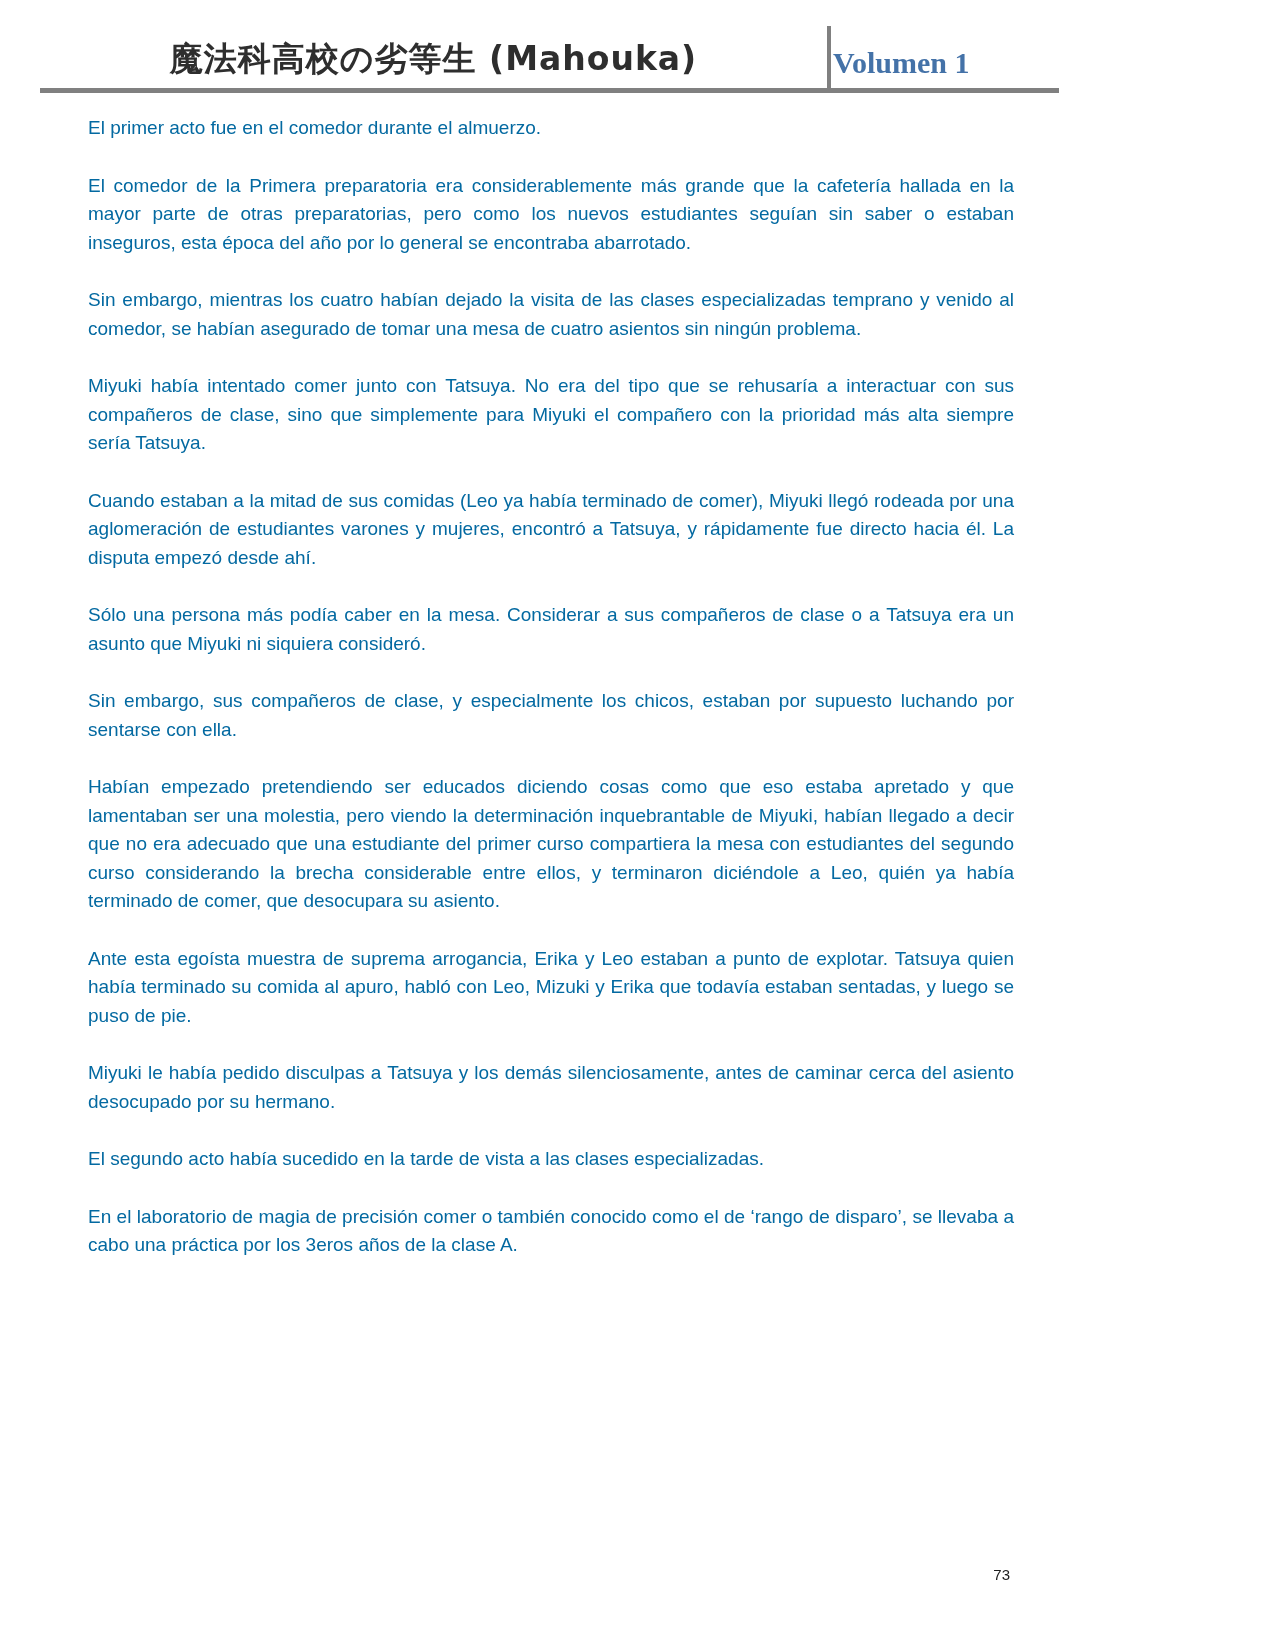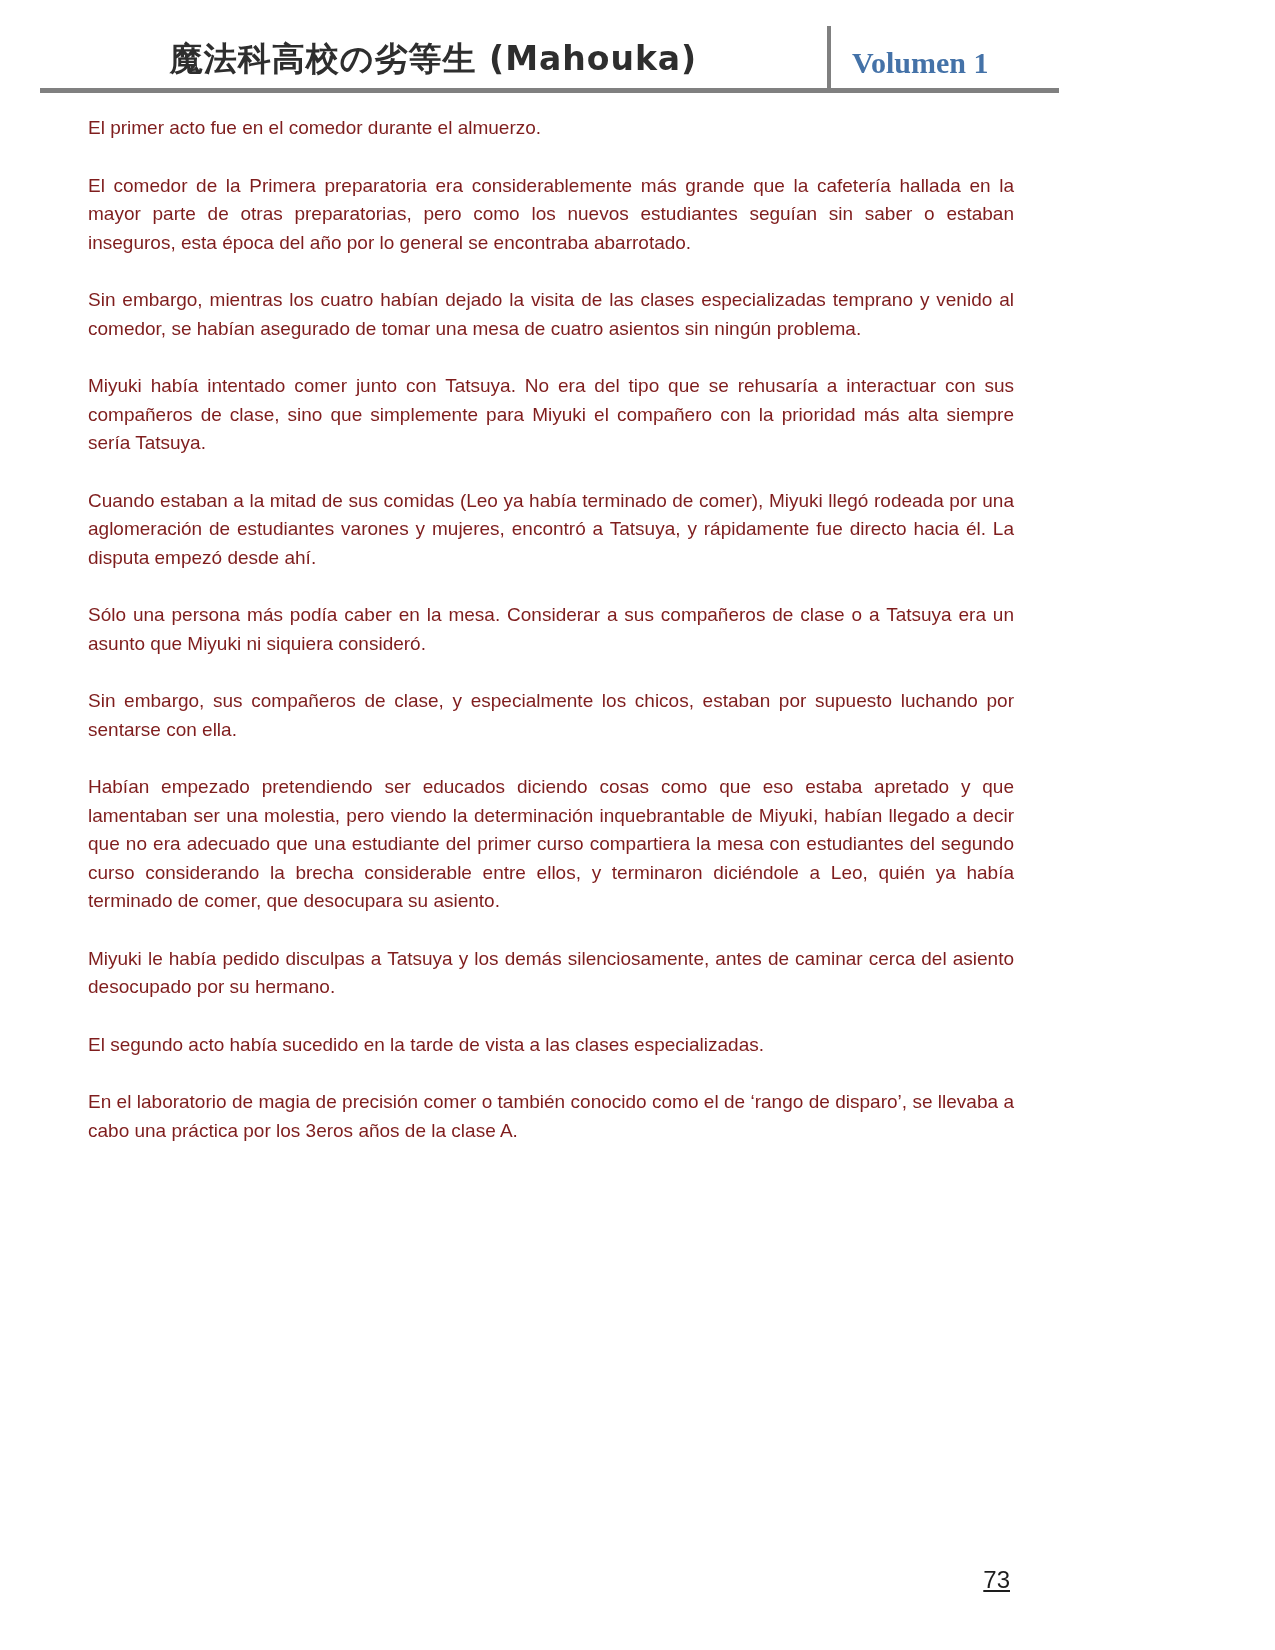--- a/index.html
+++ b/index.html
@@ -36,21 +36,21 @@
     white-space: nowrap;
     font-family: "DejaVu Sans", "Liberation Sans", sans-serif;
   }
   .header-right {
     width: 232px;
     box-sizing: border-box;
     margin-top: 26px;
     border-left: 4px solid #808080;
     display: flex;
     align-items: flex-end;
-    padding: 0 0 8px 21px;
+    padding: 0 0 8px 2px;
   }
   .volume-label {
     font-family: "Liberation Serif", "DejaVu Serif", serif;
     font-size: 30px;
     font-weight: bold;
     color: #4472a8;
     white-space: nowrap;
   }
   .header-rule {
     height: 5px;
@@ -58,31 +58,30 @@
     margin: 0 40px;
   }
   
   .content {
     margin: 21px 85px 0 88px;
   }
   .content p {
     margin: 0 0 29px 0;
     font-size: 19px;
     line-height: 28.5px;
-    color: #7f1d1d;
+    color: #0369a1;
     text-align: justify;
   }
   
   .page-number {
     position: absolute;
     top: 1566px;
     right: 89px;
-    font-size: 24px;
+    font-size: 15px;
     color: #1d1d1d;
-    text-decoration: underline;
   }
 </style>
 </head>
 <body>
 
 <div class="page">
 
   <div class="header-row">
     <div class="header-left">
       <span class="doc-title">魔法科高校の劣等生 (Mahouka)</span>
@@ -96,20 +95,21 @@
 
   <div class="content">
     <p>El primer acto fue en el comedor durante el almuerzo.</p>
     <p>El comedor de la Primera preparatoria era considerablemente más grande que la cafetería hallada en la mayor parte de otras preparatorias, pero como los nuevos estudiantes seguían sin saber o estaban inseguros, esta época del año por lo general se encontraba abarrotado.</p>
     <p>Sin embargo, mientras los cuatro habían dejado la visita de las clases especializadas temprano y venido al comedor, se habían asegurado de tomar una mesa de cuatro asientos sin ningún problema.</p>
     <p>Miyuki había intentado comer junto con Tatsuya. No era del tipo que se rehusaría a interactuar con sus compañeros de clase, sino que simplemente para Miyuki el compañero con la prioridad más alta siempre sería Tatsuya.</p>
     <p>Cuando estaban a la mitad de sus comidas (Leo ya había terminado de comer), Miyuki llegó rodeada por una aglomeración de estudiantes varones y mujeres, encontró a Tatsuya, y rápidamente fue directo hacia él. La disputa empezó desde ahí.</p>
     <p>Sólo una persona más podía caber en la mesa. Considerar a sus compañeros de clase o a Tatsuya era un asunto que Miyuki ni siquiera consideró.</p>
     <p>Sin embargo, sus compañeros de clase, y especialmente los chicos, estaban por supuesto luchando por sentarse con ella.</p>
     <p>Habían empezado pretendiendo ser educados diciendo cosas como que eso estaba apretado y que lamentaban ser una molestia, pero viendo la determinación inquebrantable de Miyuki, habían llegado a decir que no era adecuado que una estudiante del primer curso compartiera la mesa con estudiantes del segundo curso considerando la brecha considerable entre ellos, y terminaron diciéndole a Leo, quién ya había terminado de comer,  que desocupara su asiento.</p>
+    <p>Ante esta egoísta muestra de suprema arrogancia, Erika y Leo estaban a punto de explotar. Tatsuya quien había terminado su comida al apuro, habló con Leo, Mizuki y Erika que todavía estaban sentadas, y luego se puso de pie.</p>
     <p>Miyuki le había pedido disculpas a Tatsuya y los demás silenciosamente, antes de caminar cerca del asiento desocupado por su hermano.</p>
     <p>El segundo acto había sucedido en la tarde de vista a las clases especializadas.</p>
     <p>En el laboratorio de magia de precisión comer o también conocido como el de ‘rango de disparo’, se llevaba a cabo una práctica por los 3eros años de la clase A.</p>
   </div>
 
   <div class="page-number">73</div>
 
 </div>
 
 </body></html>

